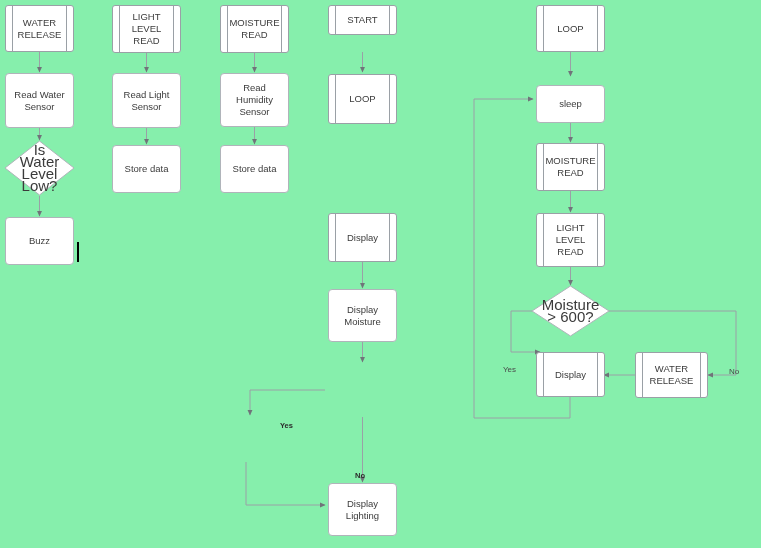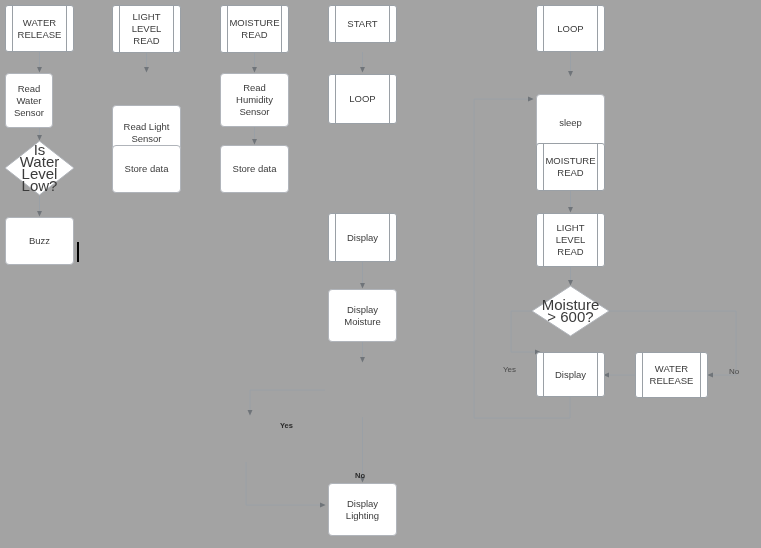--- a/index.html
+++ b/index.html
@@ -12,21 +12,21 @@
     font-family: "Liberation Sans", sans-serif;
     width: 761px;
     height: 548px;
     overflow: hidden;
     position: relative;
   }
   #canvas {
     position: relative;
     width: 761px;
     height: 548px;
-    background: #a3a3a3;
+    background: #86efac;
   }
   svg.edges {
     position: absolute;
     left: 0;
     top: 0;
     width: 761px;
     height: 548px;
     pointer-events: none;
   }
   .node {
@@ -156,21 +156,21 @@
     </g>
   </svg>
 
   <div class="node subrout" style="left:5px; top:5px; width:69px; height:47px;">
     <span class="bar-l"></span>
     <span class="bar-r"></span>
     <span class="lbl">WATER
 RELEASE</span>
   </div>
 
-  <div class="node proc" style="left:5px; top:73px; width:48px; height:55px;">
+  <div class="node proc" style="left:5px; top:73px; width:69px; height:55px;">
     <span class="lbl">Read Water
 Sensor</span>
   </div>
 
   <div class="decision" style="left:4px; top:140px; width:71px; height:56px;">
     <svg class="dshape" viewBox="0 0 71 56">
       <polygon points="35.5,1 70,28 35.5,55 1,28" fill="#ffffff" stroke="#b0b4ba" stroke-width="1"></polygon>
     </svg>
     <span class="lbl">Is
 Water Level
@@ -186,21 +186,21 @@
   <div class="caret" style="left:77px; top:242px; width:2px; height:20px;"></div>
 
   <div class="node subrout" style="left:112px; top:5px; width:69px; height:48px;">
     <span class="bar-l"></span>
     <span class="bar-r"></span>
     <span class="lbl">LIGHT
 LEVEL
 READ</span>
   </div>
 
-  <div class="node proc" style="left:112px; top:73px; width:69px; height:55px;margin-top:32px;">
+  <div class="node proc" style="left:112px; top:73px; width:69px; height:55px;">
     <span class="lbl">Read Light
 Sensor</span>
   </div>
 
   <div class="node proc" style="left:112px; top:145px; width:69px; height:48px;">
     <span class="lbl">Store data</span>
   </div>
 
   <div class="node subrout" style="left:220px; top:5px; width:69px; height:48px;">
     <span class="bar-l"></span>
@@ -212,21 +212,21 @@
   <div class="node proc" style="left:220px; top:73px; width:69px; height:54px;">
     <span class="lbl">Read
 Humidity
 Sensor</span>
   </div>
 
   <div class="node proc" style="left:220px; top:145px; width:69px; height:48px;">
     <span class="lbl">Store data</span>
   </div>
 
-  <div class="node subrout" style="left:328px; top:5px; width:69px; height:38px;">
+  <div class="node subrout" style="left:328px; top:5px; width:69px; height:30px;">
     <span class="bar-l"></span>
     <span class="bar-r"></span>
     <span class="lbl">START</span>
   </div>
 
   <div class="node subrout" style="left:328px; top:74px; width:69px; height:50px;">
     <span class="bar-l"></span>
     <span class="bar-r"></span>
     <span class="lbl">LOOP</span>
   </div>
@@ -252,21 +252,21 @@
     <span class="lbl">Display
 Lighting</span>
   </div>
 
   <div class="node subrout" style="left:536px; top:5px; width:69px; height:47px;">
     <span class="bar-l"></span>
     <span class="bar-r"></span>
     <span class="lbl">LOOP</span>
   </div>
 
-  <div class="node proc" style="left:536px; top:94px; width:69px; height:57px;">
+  <div class="node proc" style="left:536px; top:85px; width:69px; height:38px;">
     <span class="lbl">sleep</span>
   </div>
 
   <div class="node subrout" style="left:536px; top:143px; width:69px; height:48px;">
     <span class="bar-l"></span>
     <span class="bar-r"></span>
     <span class="lbl">MOISTURE
 READ</span>
   </div>
 

